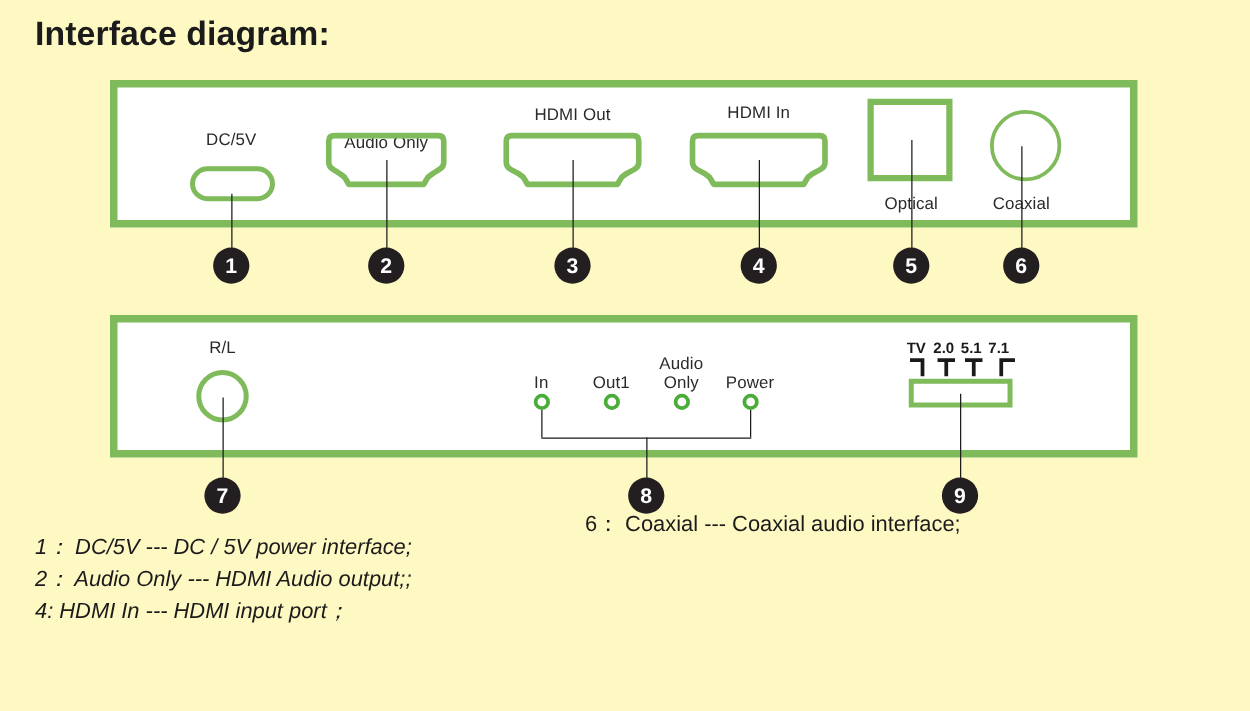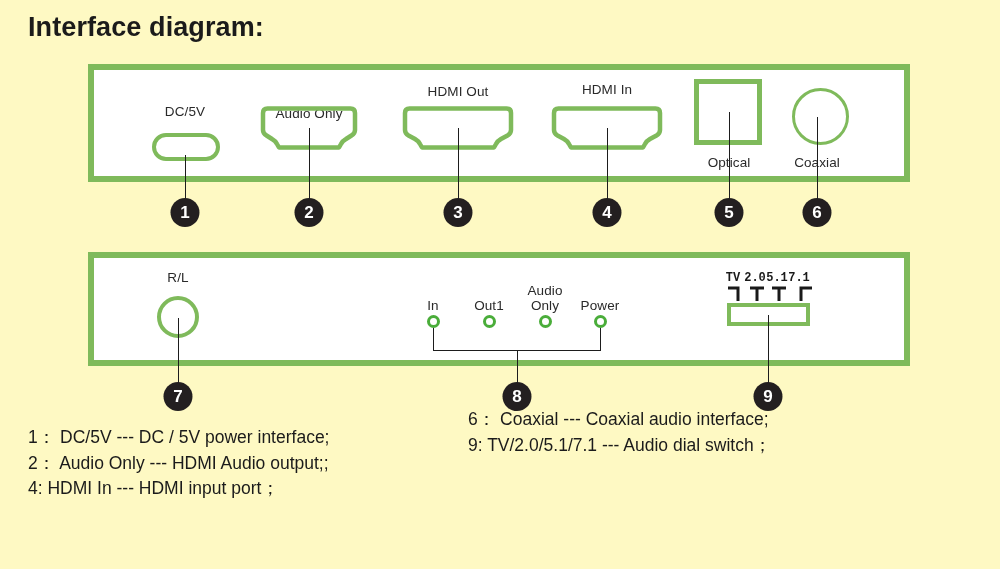--- a/index.html
+++ b/index.html
@@ -131,33 +131,33 @@
 
   
   .tick-wrap { position: absolute; }
   .tick-label {
     position: absolute;
     font-size: 12px;
     font-weight: bold;
     color: #1a1a1a;
     white-space: nowrap;
     transform: translateX(-50%);
-    font-family: Liberation Mono, monospace;
+    font-family: Liberation Sans, sans-serif;
   }
 
   
   .legend-col {
     position: absolute;
     font-size: 17.5px;
     color: #1b1b1b;
     line-height: 25.5px;
     font-family: "Liberation Sans", sans-serif;
     white-space: nowrap;
   }
-  #legend-left  { left: 28px;  top: 425px; }
+  #legend-left  { left: 28px;  top: 425px; font-style: italic; }
   #legend-right { left: 468px; top: 407px; }
   .legend-line { display: block; }
 </style>
 </head>
 <body>
 
 <div id="page">
 
   <div id="page-title">Interface diagram:</div>
 
@@ -256,16 +256,15 @@
   <div class="badge" style="left:768px; top:382px;">9</div>
 
   <div class="legend-col" id="legend-left">
     <span class="legend-line">1： DC/5V --- DC / 5V power interface;</span>
     <span class="legend-line">2： Audio Only --- HDMI Audio output;;</span>
     <span class="legend-line">4: HDMI In --- HDMI input port；</span>
   </div>
 
   <div class="legend-col" id="legend-right">
     <span class="legend-line">6： Coaxial --- Coaxial audio interface;</span>
-    <span class="legend-line">9: TV/2.0/5.1/7.1 --- Audio dial switch；</span>
   </div>
 
 </div>
 
 </body></html>

